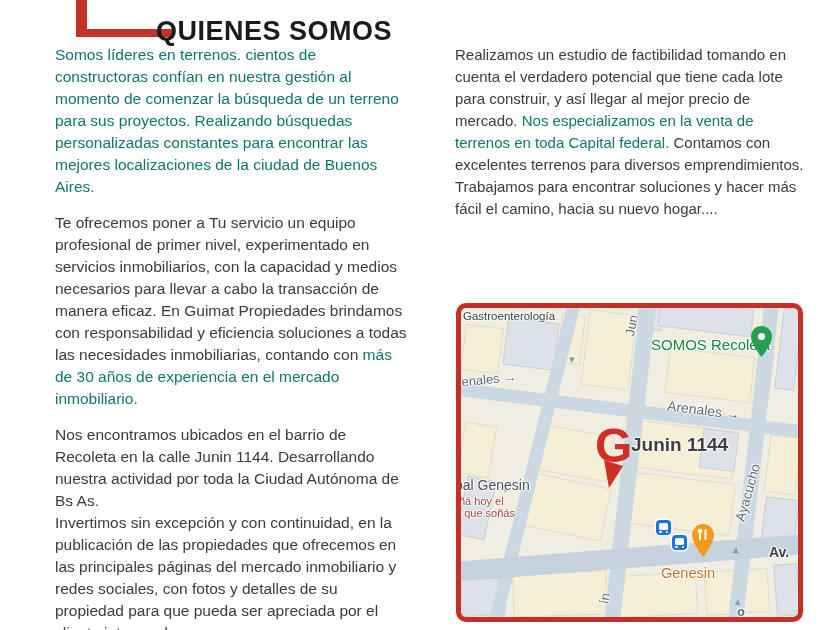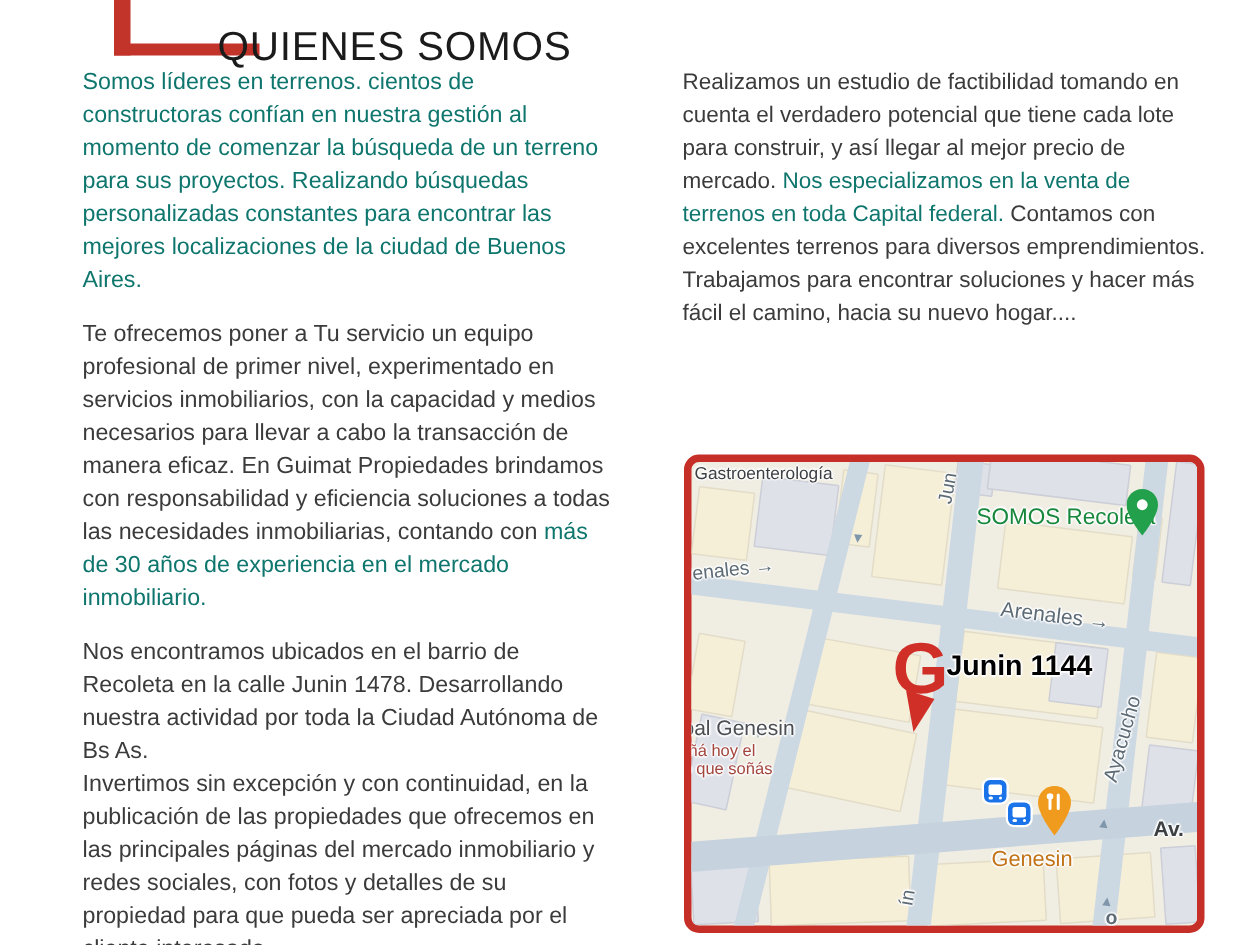--- a/index.html
+++ b/index.html
@@ -2,58 +2,58 @@
 <html><head>
 <meta charset="utf-8">
 <style>
   html,body{margin:0;padding:0}
   body{width:840px;height:630px;overflow:hidden;background:#fff;position:relative;
        font-family:"Liberation Sans",sans-serif;color:#3b3b3b}
   .abs{position:absolute}
   
   #logo-v{left:76px;top:0;width:11px;height:37px;background:#c2332a}
   #logo-h{left:76px;top:29px;width:97px;height:8px;background:#c2332a}
-  #title{left:145px;top:-4px;font-size:27px;font-weight:normal;color:#1b1b1b;letter-spacing:.5px;line-height:34px}
+  #title{left:156px;top:-4px;font-size:27px;font-weight:bold;color:#1b1b1b;letter-spacing:.5px;line-height:34px}
   
   .col p{margin:0 0 14px 0}
   #colL{left:55px;top:44px;width:352px;font-size:15.5px;line-height:22px}
   #colR{left:455px;top:44px;width:350px;font-size:15px;line-height:22px}
   .red{color:#0f766e}
   
   #map{left:456px;top:303px;width:337px;height:309px;border:5px solid #c62f28;border-radius:10px;
        background:#f0ede3;overflow:hidden}
   #map .blk{position:absolute;border-radius:1px;background:#f6efd8;border:1px solid rgba(205,198,178,.45)}
   #map .blk.g{background:#dfe1e9;border-color:rgba(185,187,200,.5)}
   #map .street{position:absolute;background:#ccd8e2;z-index:2}
   #map .ave{background:#c6d3de}
   .mlabel{position:absolute;z-index:5;color:#5d6b76;font-size:13px;white-space:nowrap;
           text-shadow:0 0 2px #fff,0 0 2px #fff,1px 0 1px #fff,-1px 0 1px #fff,0 1px 1px #fff,0 -1px 1px #fff}
   .mlabel.dark{color:#3c4043}
   .arrow{position:absolute;z-index:4;color:#8097ab;font-size:11px;line-height:11px}
   .pin{position:absolute;z-index:6}
   #bigg-label{color:#17883b;font-size:15px;font-weight:500}
-  #marker-label{color:#000000;font-size:19px;font-weight:bold}
+  #marker-label{color:#404040;font-size:19px;font-weight:bold}
   #pertutti-label{color:#c27317;font-size:14.5px}
   #genesin1{color:#4a4e52;font-size:14px}
   .adtxt{color:#a3443c;font-size:11px}
   #transit1,#transit2{position:absolute;z-index:6;width:15px;height:15px;border-radius:4px;background:#1a73e8;box-shadow:0 0 0 1.5px #fff}
   .transit-inner{position:absolute;left:3px;top:3px;width:9px;height:7px;background:#fff;border-radius:1.5px}
   .transit-dot{position:absolute;width:2.5px;height:2.5px;border-radius:50%;background:#fff;bottom:2px}
 </style>
 </head>
 <body>
 
 <div class="abs" id="logo-v"></div>
 <div class="abs" id="logo-h"></div>
 <h1 class="abs" id="title">QUIENES SOMOS</h1>
 
 <div class="abs col" id="colL">
   <p class="red">Somos líderes en terrenos. cientos de constructoras confían en nuestra gestión al momento de comenzar la búsqueda de un terreno para sus proyectos. Realizando búsquedas personalizadas constantes para encontrar las mejores localizaciones de la ciudad de Buenos Aires.</p>
   <p><span>Te ofrecemos poner a Tu servicio un equipo profesional de primer nivel, experimentado en servicios inmobiliarios, con la capacidad y medios necesarios para llevar a cabo la transacción de manera eficaz. En Guimat Propiedades brindamos con responsabilidad y eficiencia soluciones a todas las necesidades inmobiliarias, contando con </span><span class="red">más de 30 años de experiencia en el mercado inmobiliario.</span></p>
-  <p><span>Nos encontramos ubicados en el barrio de Recoleta en la calle Junin 1478. Desarrollando nuestra actividad por toda la Ciudad Autónoma de Bs As.</span><br>
+  <p><span>Nos encontramos ubicados en el barrio de Recoleta en la calle Junin 1144. Desarrollando nuestra actividad por toda la Ciudad Autónoma de Bs As.</span><br>
   <span>Invertimos sin excepción y con continuidad, en la publicación de las propiedades que ofrecemos en las principales páginas del mercado inmobiliario y redes sociales, con fotos y detalles de su propiedad para que pueda ser apreciada por el cliente interesado.</span></p>
 </div>
 
 <div class="abs col" id="colR">
   <p><span>Realizamos un estudio de factibilidad tomando en cuenta el verdadero potencial que tiene cada lote para construir, y así llegar al mejor precio de mercado. </span><span class="red">Nos especializamos en la venta de terrenos en toda Capital federal.</span><span> Contamos con excelentes terrenos para diversos emprendimientos. Trabajamos para encontrar soluciones y hacer más fácil el camino, hacia su nuevo hogar....</span></p>
 </div>
 
 <div class="abs" id="map">
 
   <i class="blk" style="left:2px;top:18px;width:36px;height:44px;transform:rotate(7deg)"></i>

